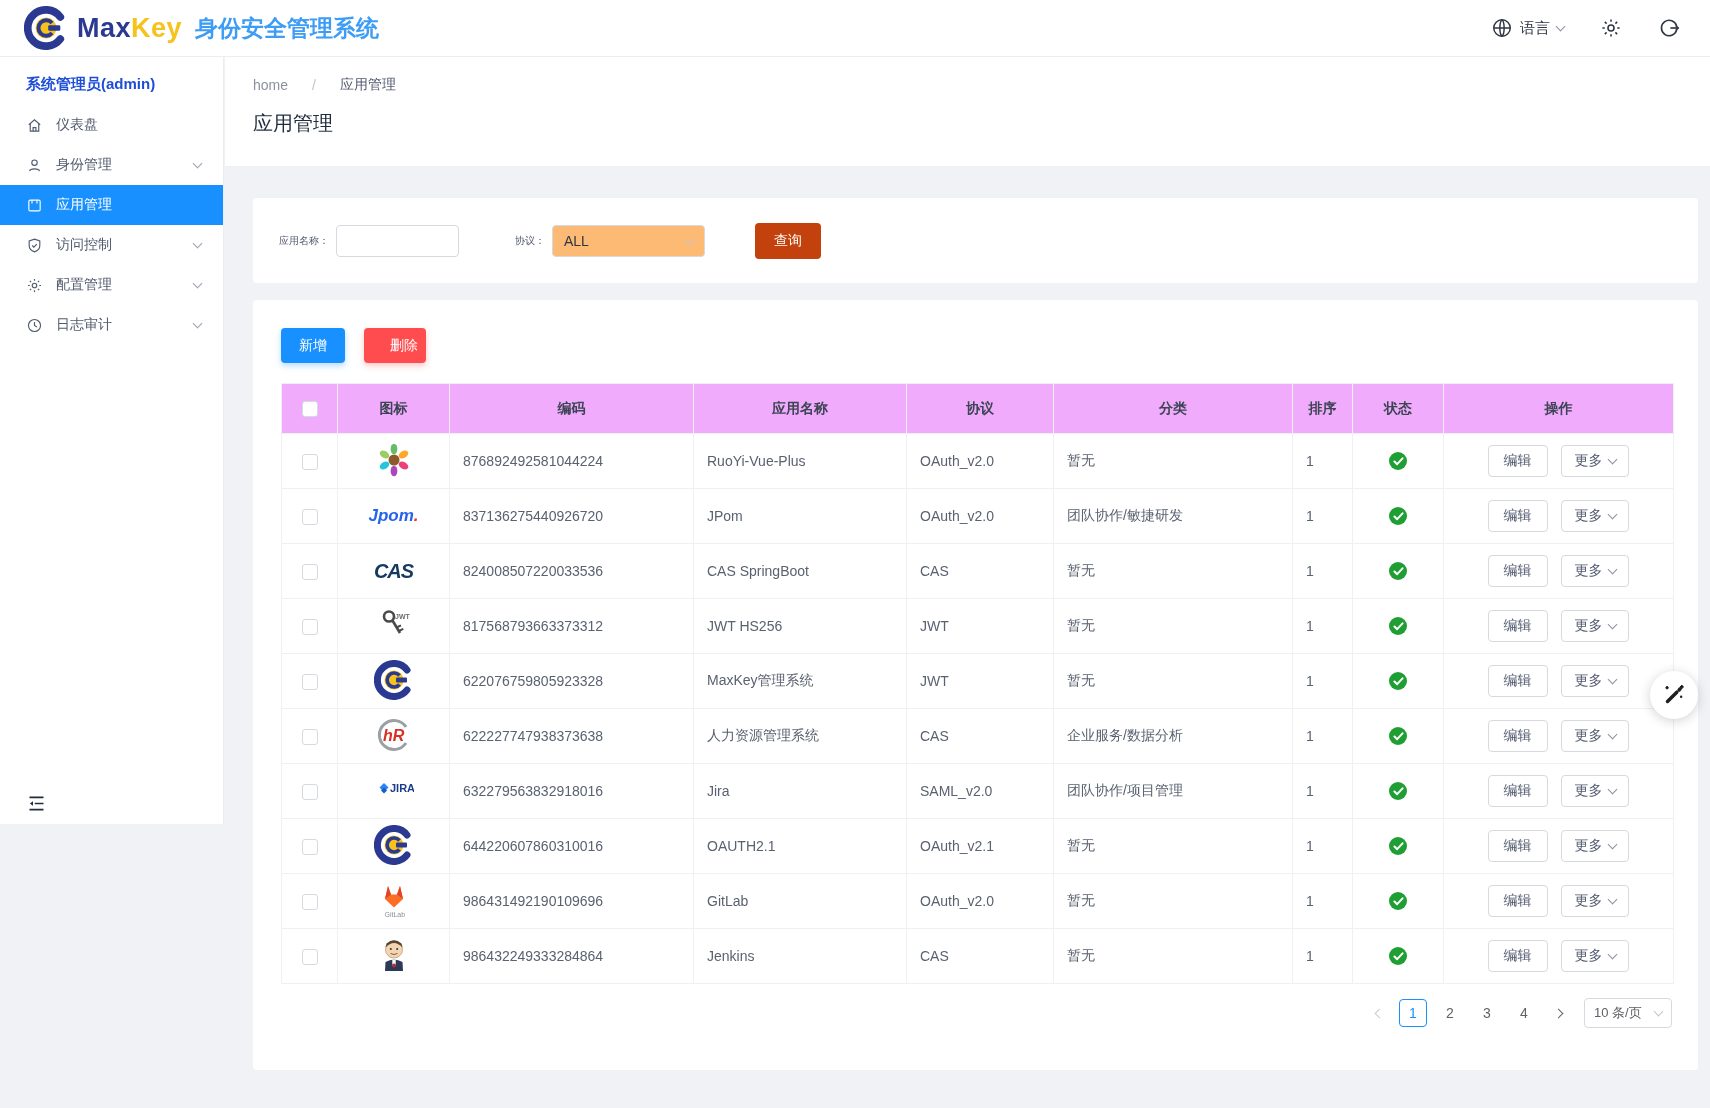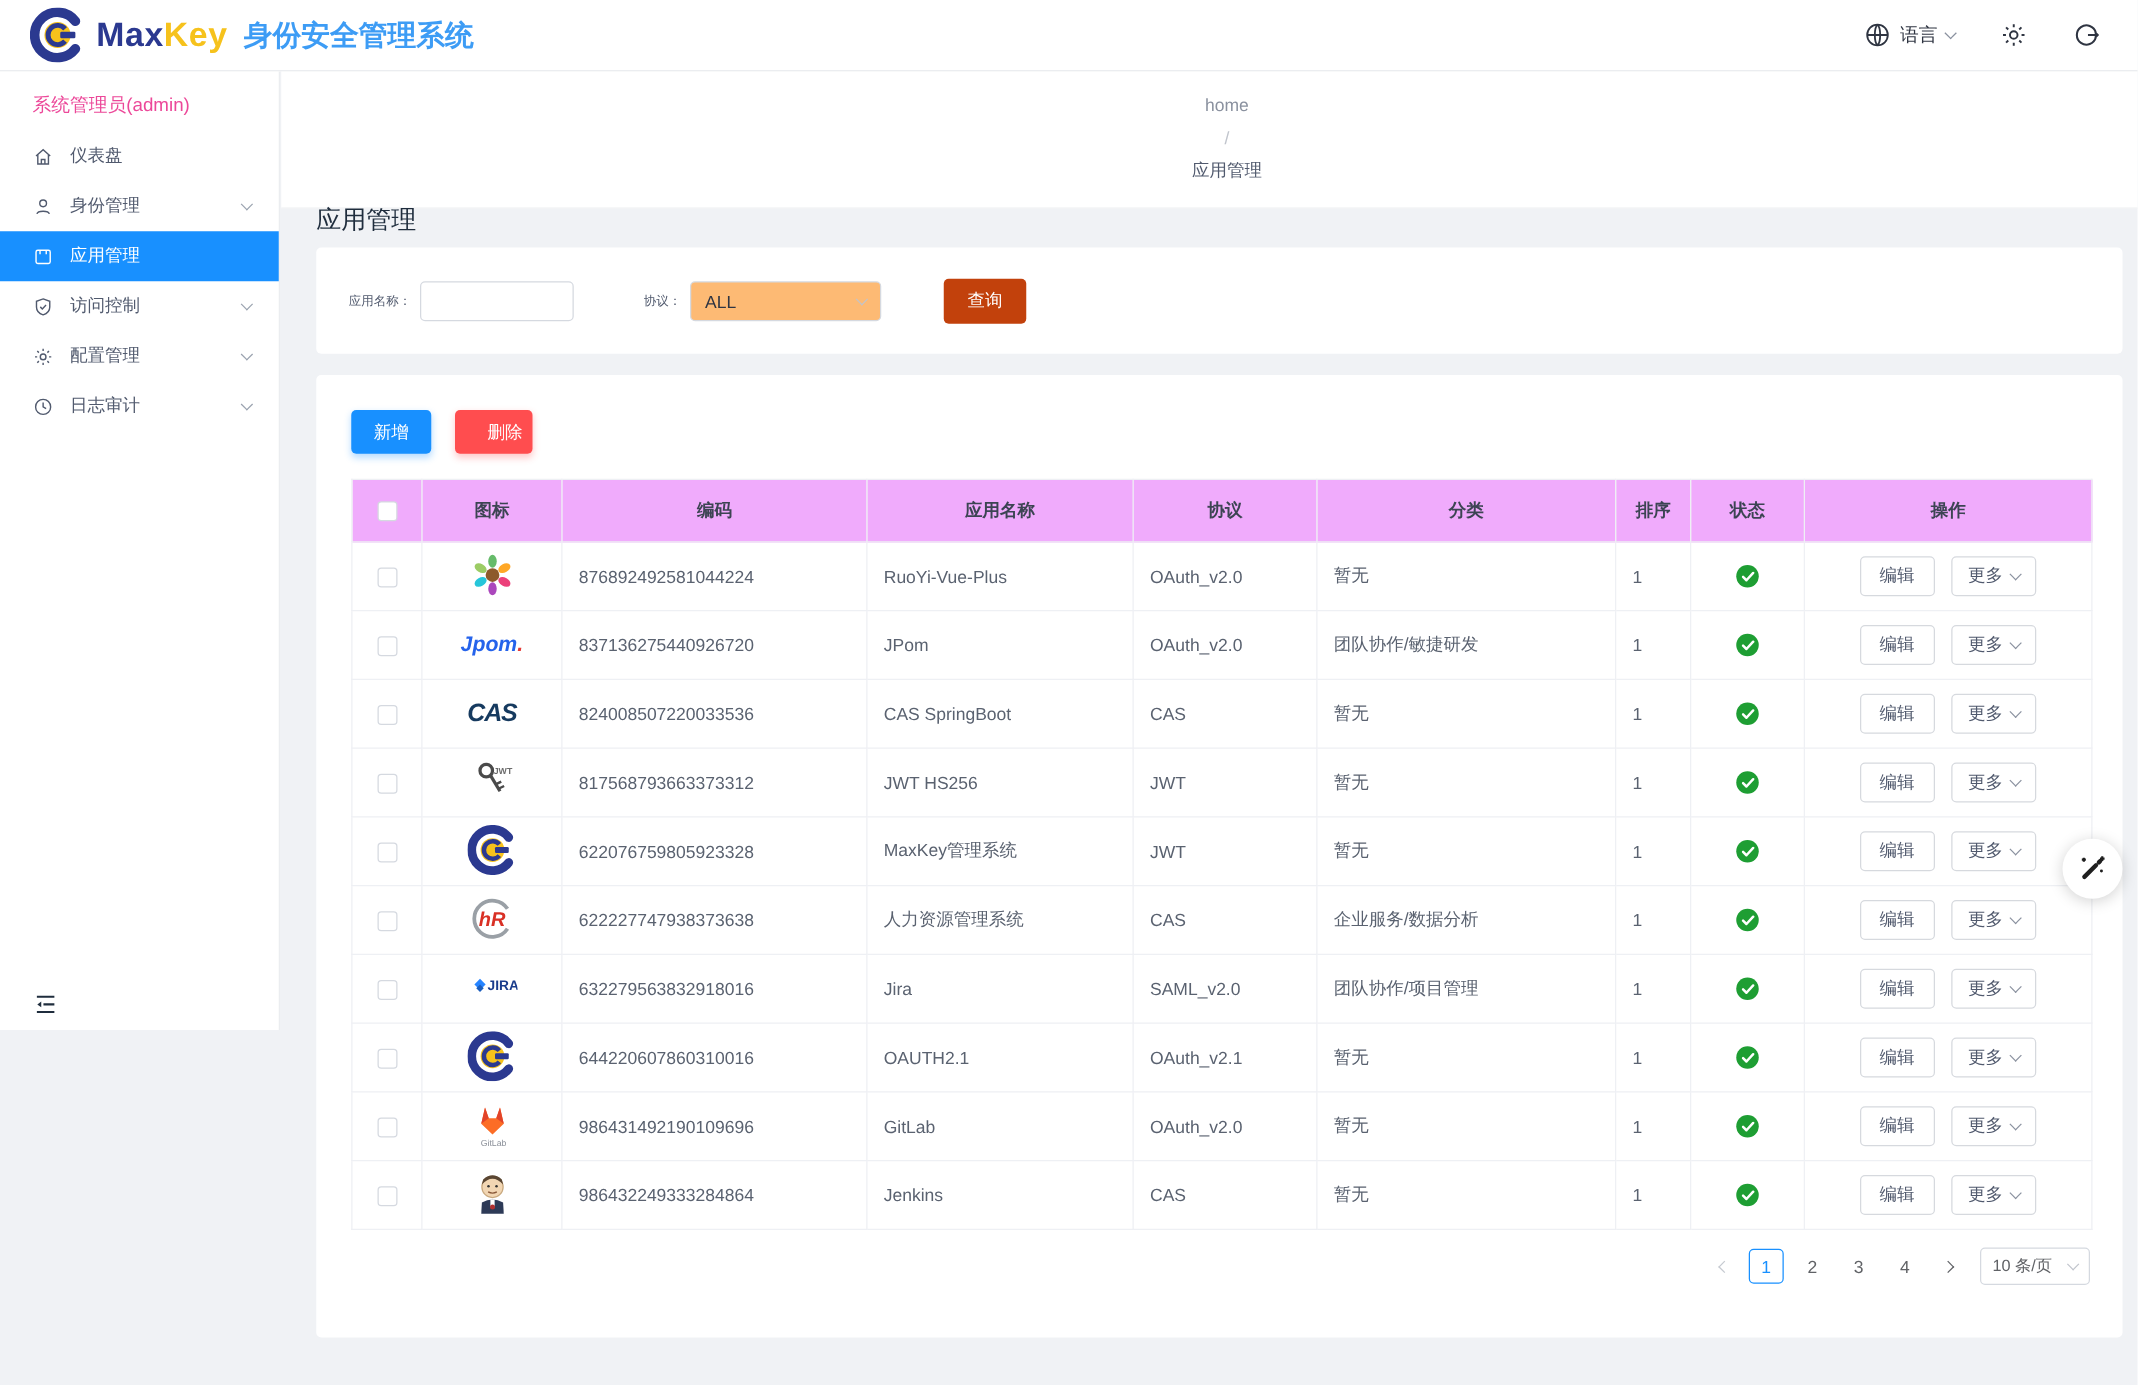--- a/index.html
+++ b/index.html
@@ -15,33 +15,33 @@
   .brand-name { font-size:27px; font-weight:800; letter-spacing:.5px; }
   .brand-max { color:#2b3990; } .brand-key { color:#f6c21c; }
   .brand-sub { font-size:23px; font-weight:700; color:#3d9cf5; margin-left:4px; }
   .top-actions { margin-left:auto; display:flex; align-items:center; gap:36px; padding-right:30px; color:#2f3542; }
   .lang { display:flex; align-items:center; gap:7px; font-size:15px; cursor:pointer; }
   .top-icon { width:22px; height:22px; display:flex; cursor:pointer; }
   .top-icon svg { width:100%; height:100%; }
   
   .sidebar { position:absolute; top:57px; left:0; width:224px; height:767px; background:#fff;
              border-right:1px solid #ebedf0; z-index:20; }
-  .sidebar-user { padding:18px 0 11px 26px; font-weight:400; font-size:15px; color:#ec4899; }
+  .sidebar-user { padding:18px 0 11px 26px; font-weight:700; font-size:15px; color:#1d4ed8; }
   .side-item { height:40px; display:flex; align-items:center; padding:0 22px 0 26px;
                font-size:14px; color:#515a6e; cursor:pointer; }
   .side-item.active { background:#1890ff; color:#fff; }
   .side-icon { width:17px; height:17px; margin-right:13px; display:flex; flex:none; }
   .side-icon svg { width:100%; height:100%; }
   .side-caret { margin-left:auto; color:#9aa2af; }
   .sidebar-fold { position:absolute; bottom:10px; left:26px; width:21px; height:21px; color:#1f2d3d; cursor:pointer; }
   .sidebar-fold svg { width:100%; height:100%; }
   
   .content { position:absolute; top:57px; left:225px; right:0; bottom:0; }
   .page-head { height:110px; background:#fff; border-bottom:1px solid #eef0f2; padding-left:28px; }
-  .breadcrumb { padding-top:19px; font-size:14px; display:flex; gap:10px; align-items:center;flex-direction:column; }
+  .breadcrumb { padding-top:19px; font-size:14px; display:flex; gap:24px; align-items:center; }
   .bc-home { color:#8a919f; cursor:pointer; }
   .bc-sep { color:#c0c4cc; }
   .bc-cur { color:#515a6e; }
   .page-title { margin-top:16px; font-size:20px; color:#1f2d3d; font-weight:500; }
   
   .filter-card { margin:31px 12px 0 28px; height:85px; background:#fff; border-radius:4px;
                  display:flex; align-items:center; padding-left:26px; }
   .f-label { font-size:10px; color:#515a6e; }
   .f-input { width:123px; height:32px; border:1px solid #d5d9e0; border-radius:4px; margin-left:7px;
              padding:0 8px; font-size:14px; color:#2f3542; outline:none; font-family:inherit; }

